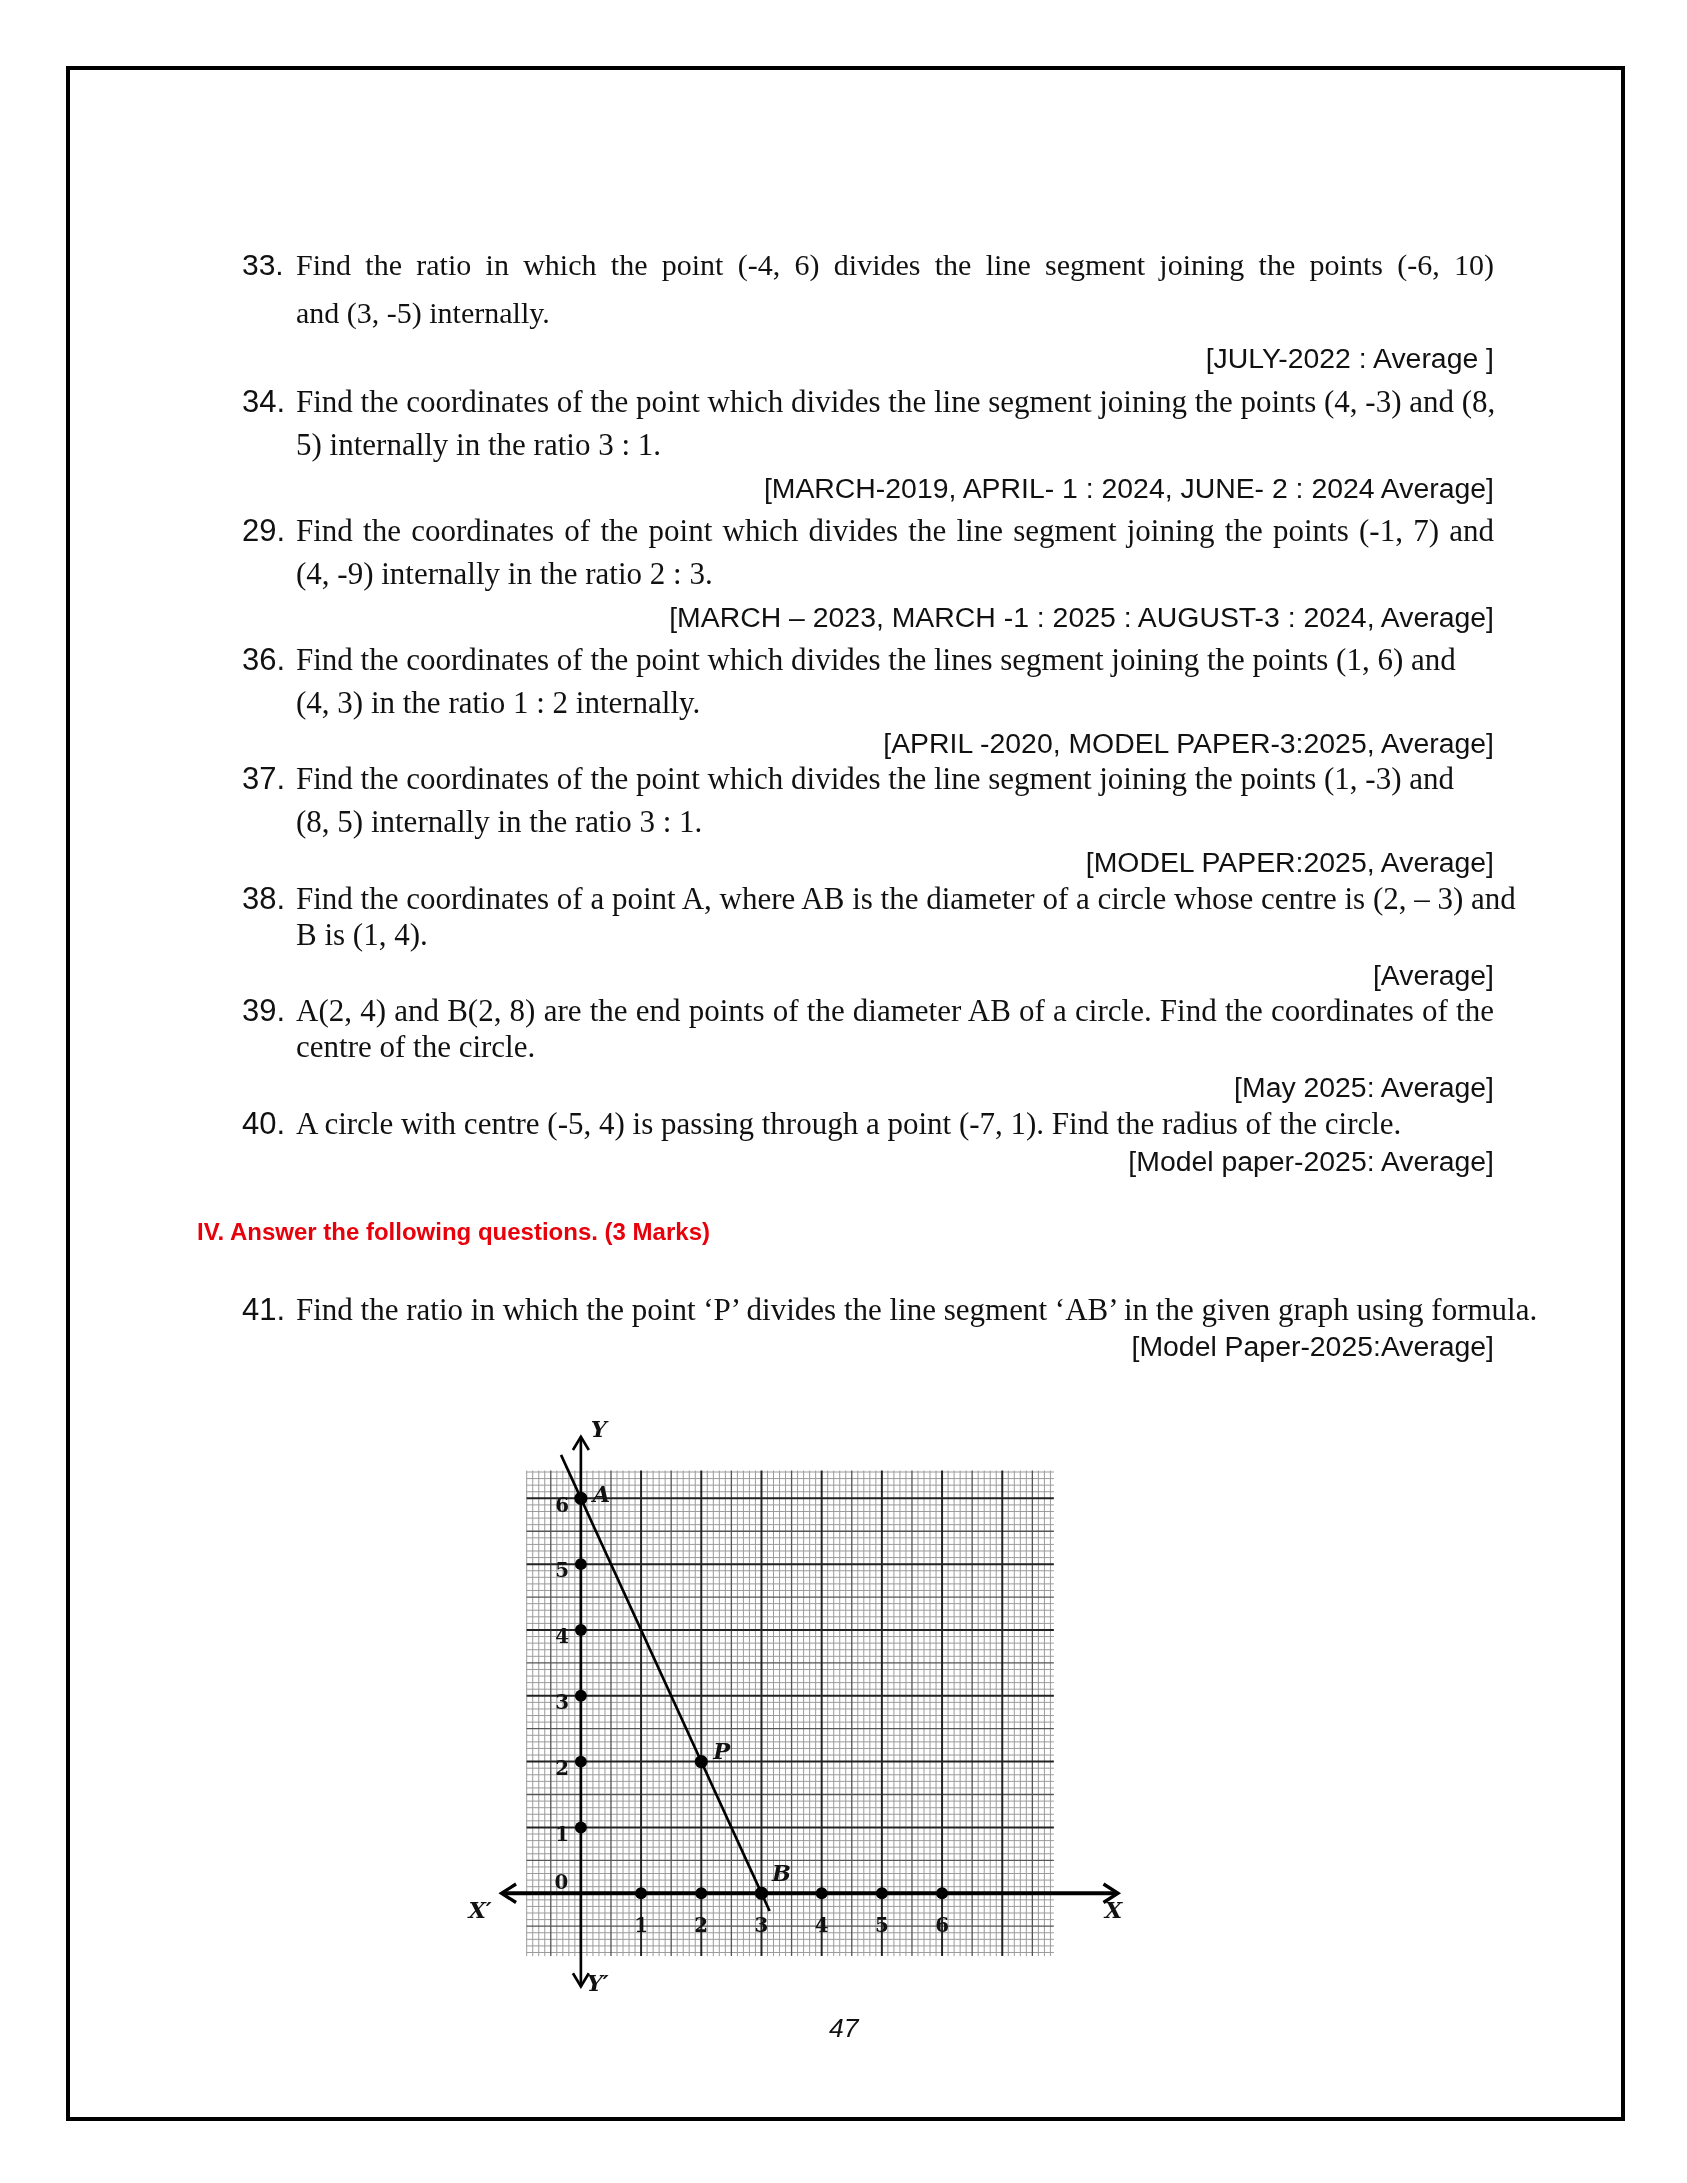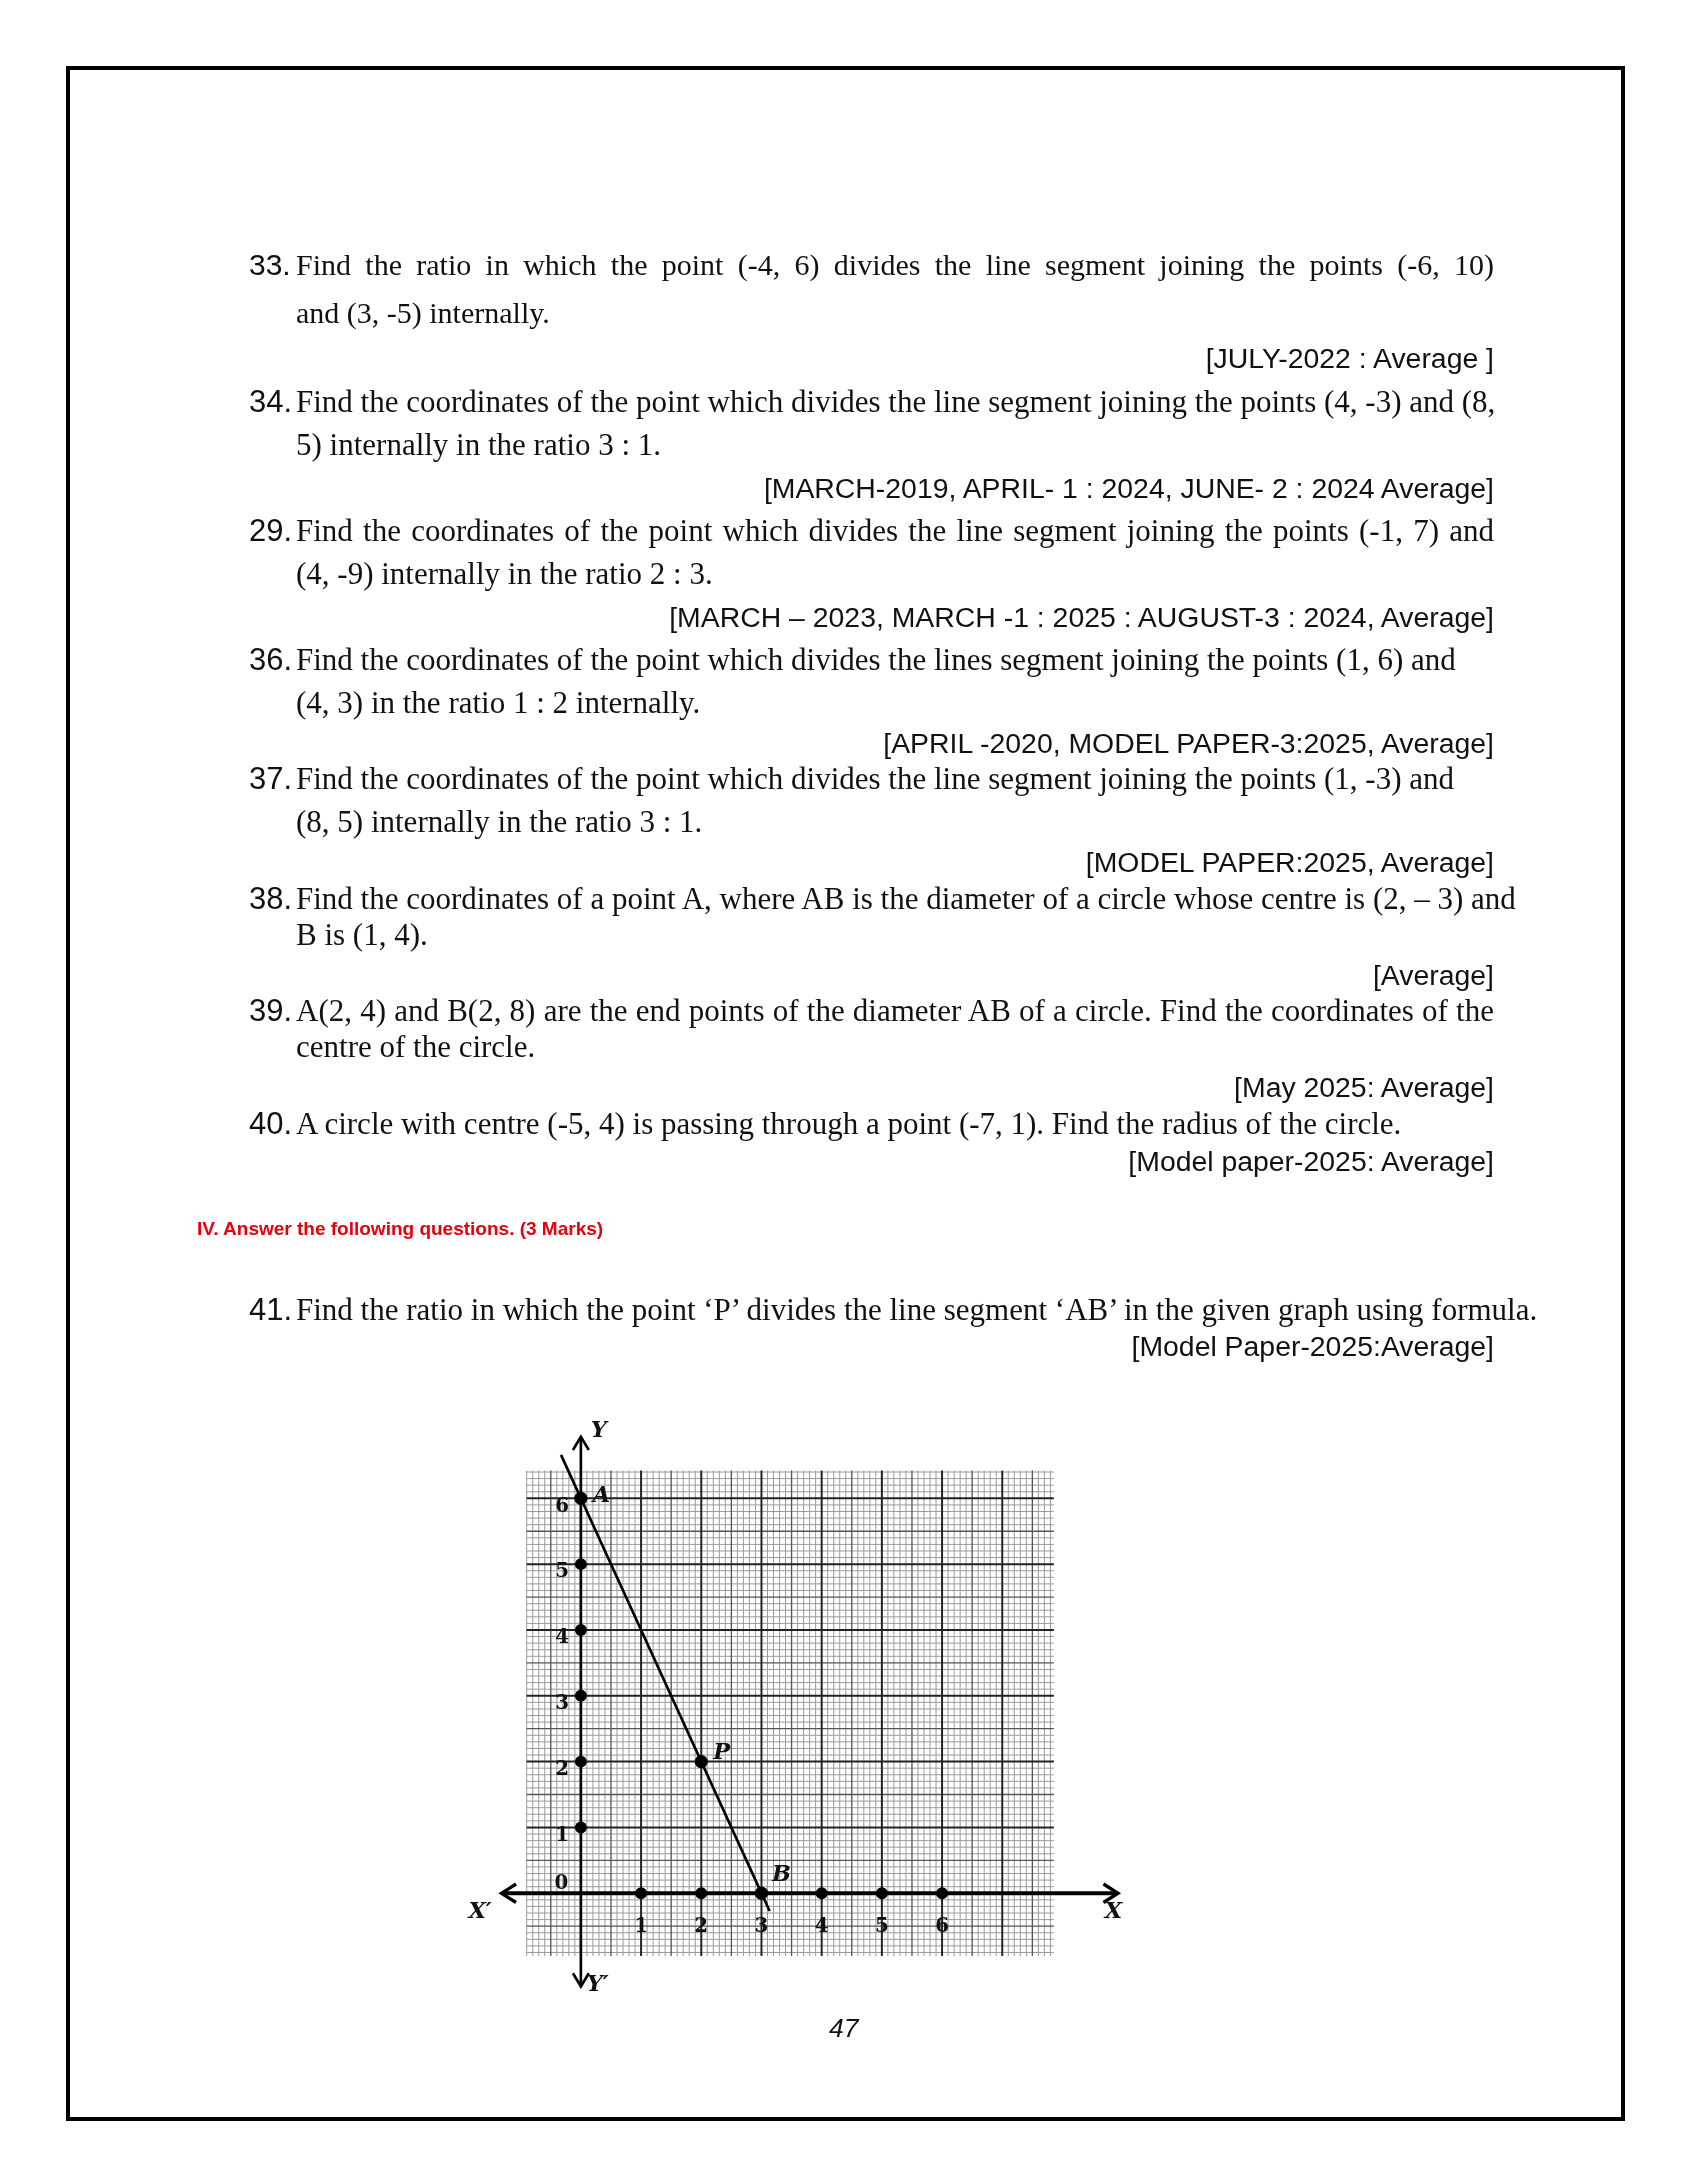--- a/index.html
+++ b/index.html
@@ -2,25 +2,25 @@
 <html style="font-size:10.6px"><head>
 <meta charset="utf-8">
 <style>
   html, body { margin:0; padding:0; background:#ffffff; }
   body { width:1687px; height:2183px; position:relative; overflow:hidden;
          font-family:"Liberation Sans", "DejaVu Sans", sans-serif; color:#111; }
   .page-border { position:absolute; left:66px; top:66px; width:1551px; height:2047px;
                  border:4px solid #000; box-sizing:content-box; }
   .line { position:absolute; white-space:nowrap; font-size:31px; line-height:1; }
   .q33 { font-size:30px; }
-  .num { position:absolute; left:249px; }
+  .num { position:absolute; left:242px; }
   .txt { position:absolute; left:296px;font-family:Liberation Serif, serif; }
   .full { left:296px; right:193px; text-align:justify; text-align-last:justify; }
   .tag { position:absolute; right:193px; text-align:center; font-size:28.4px; white-space:nowrap; }
-  .heading { position:absolute; left:197px; font-size:19px; font-weight:bold; color:#e8000b; white-space:nowrap; }
+  .heading { position:absolute; left:197px; font-size:24px; font-weight:bold; color:#e8000b; white-space:nowrap; }
   .pagenum { position:absolute; left:829px; font-size:26.5px;font-style:italic; }
   #graph { position:absolute; left:0; top:0; }
   .glabel { font-family:"DejaVu Serif", serif; font-weight:bold; font-size:30px; fill:#111; }
   .gaxis { font-family:"DejaVu Serif", serif; font-weight:bold; font-style:italic; font-size:34px; fill:#111; }
 </style>
 </head>
 <body>
 
 <div class="page-border"></div>
 

